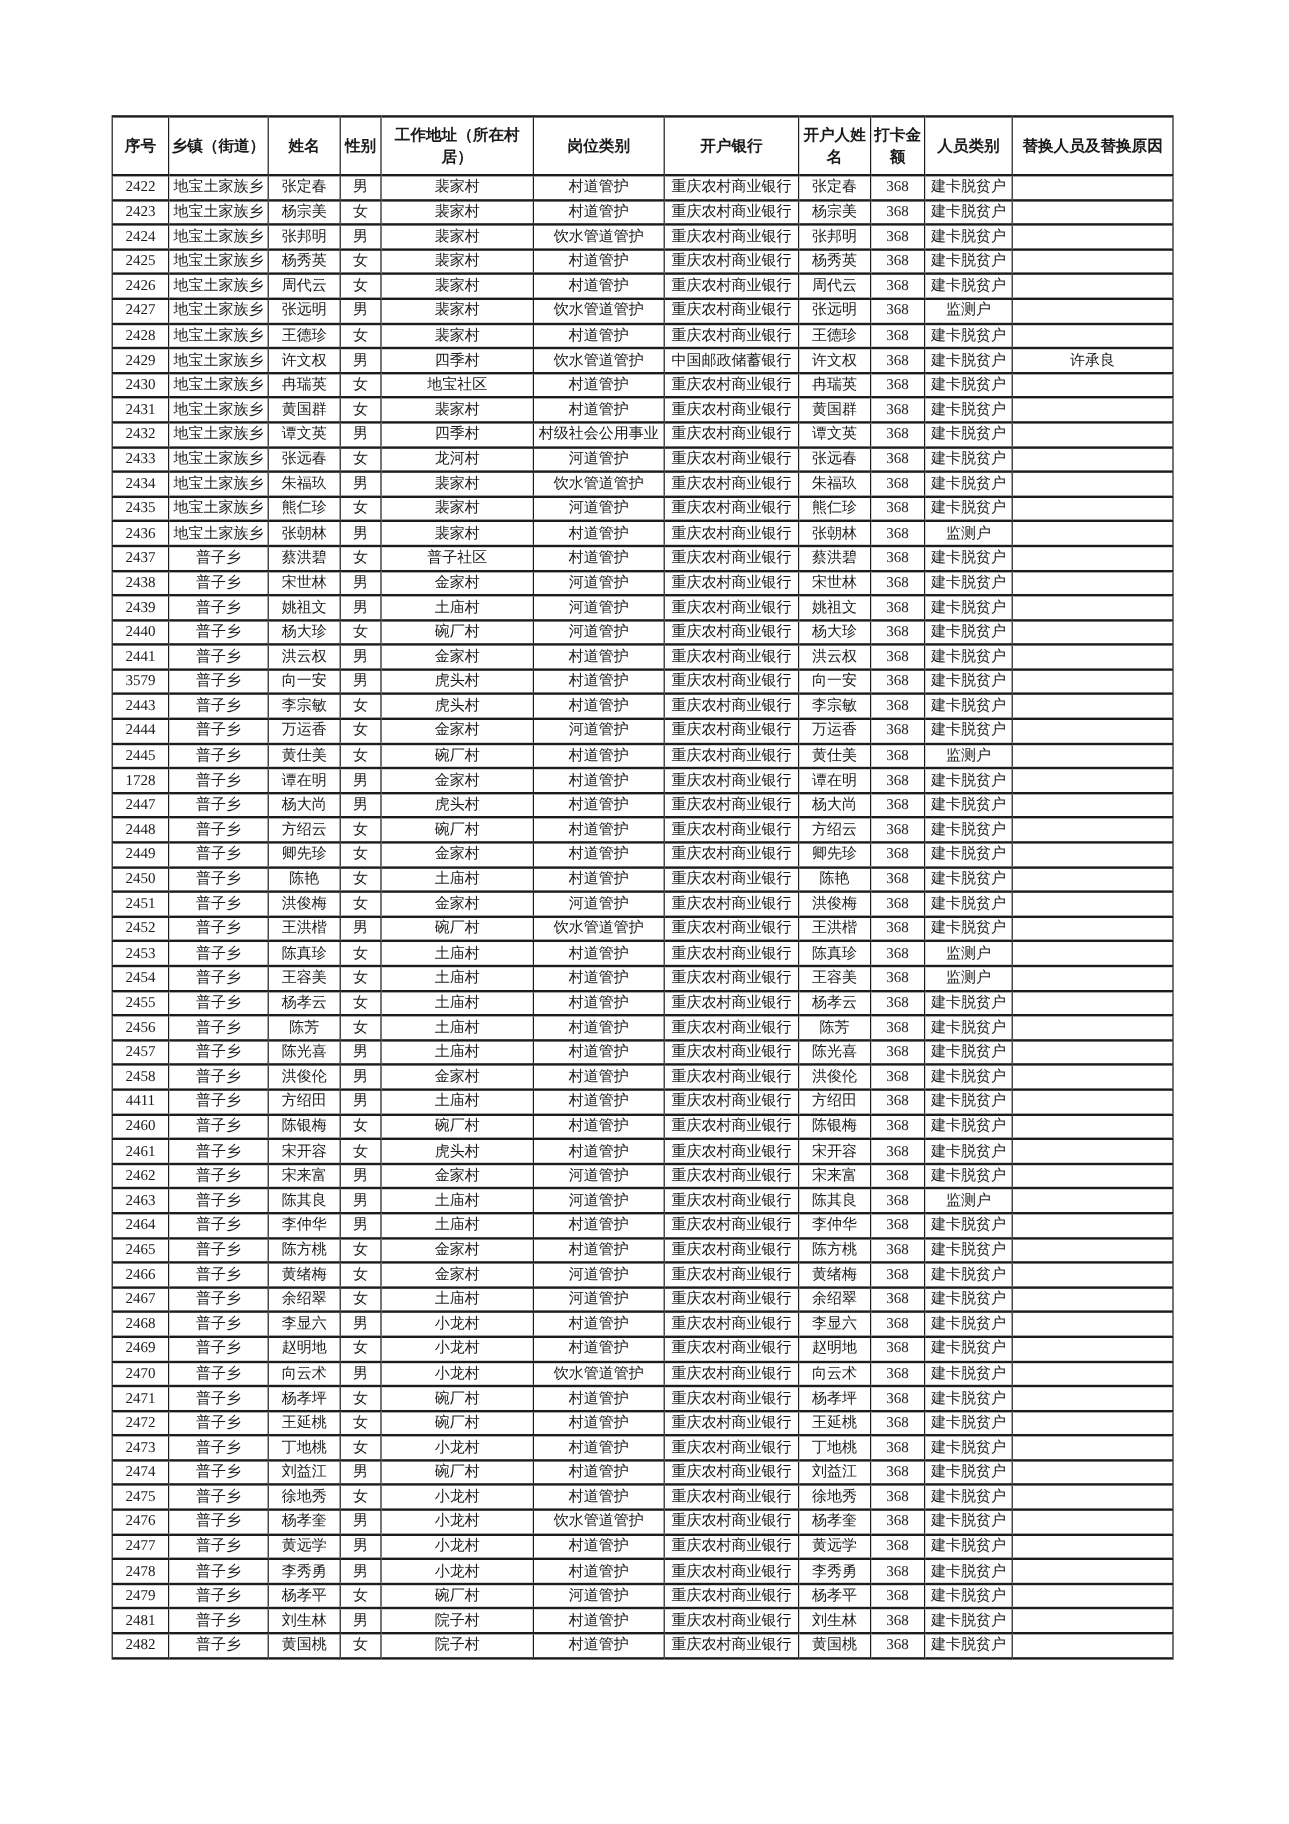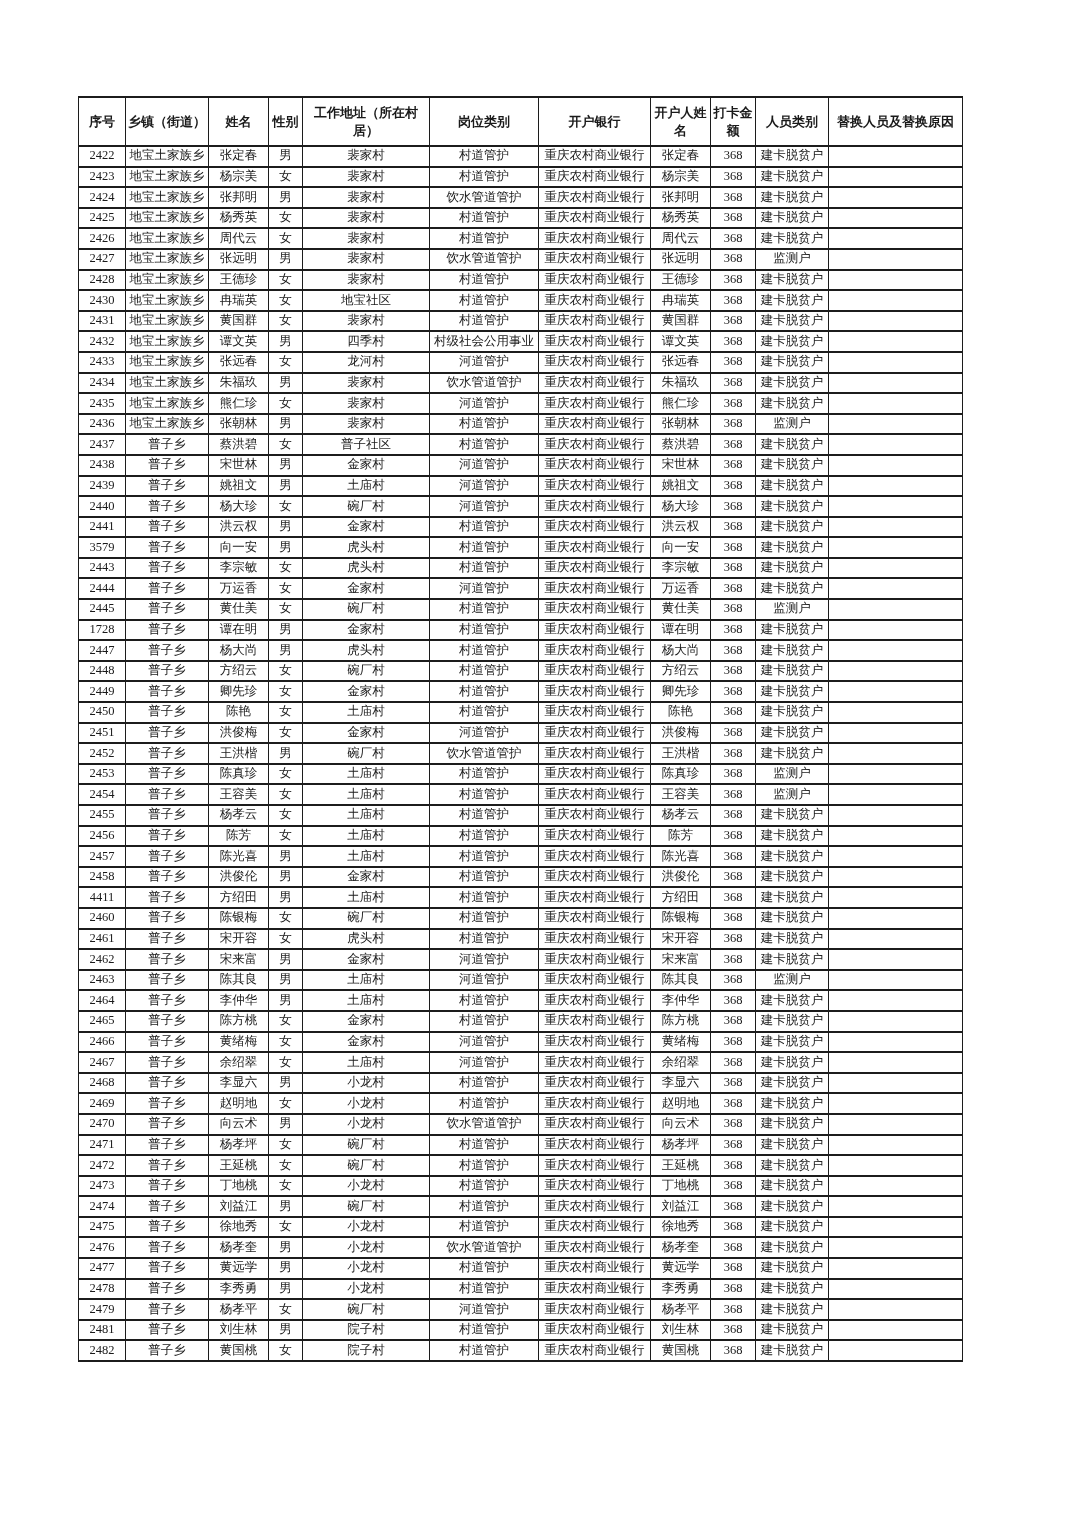--- a/index.html
+++ b/index.html
@@ -13,21 +13,21 @@
   }
   .page {
     position: relative;
     width: 1074px;
     height: 1520px;
     background: #ffffff;
     overflow: hidden;
   }
   table.roster {
     position: absolute;
-    left: 78px;
+    left: 93px;
     top: 96px;
     width: 884px;
     border-collapse: collapse;
     table-layout: fixed;
   }
   table.roster th, table.roster td {
     border-left: 1px solid #1c1c1c;
     border-right: 1px solid #1c1c1c;
     border-top: 2px solid #1c1c1c;
     border-bottom: 2px solid #1c1c1c;
@@ -169,20 +169,33 @@
           <td>女</td>
           <td>裴家村</td>
           <td>村道管护</td>
           <td>重庆农村商业银行</td>
           <td>王德珍</td>
           <td>368</td>
           <td>建卡脱贫户</td>
           <td></td>
         </tr>
         <tr>
+          <td>2429</td>
+          <td>地宝土家族乡</td>
+          <td>许文权</td>
+          <td>男</td>
+          <td>四季村</td>
+          <td>饮水管道管护</td>
+          <td>中国邮政储蓄银行</td>
+          <td>许文权</td>
+          <td>368</td>
+          <td>建卡脱贫户</td>
+          <td>许承良</td>
+        </tr>
+        <tr>
           <td>2430</td>
           <td>地宝土家族乡</td>
           <td>冉瑞英</td>
           <td>女</td>
           <td>地宝社区</td>
           <td>村道管护</td>
           <td>重庆农村商业银行</td>
           <td>冉瑞英</td>
           <td>368</td>
           <td>建卡脱贫户</td>

